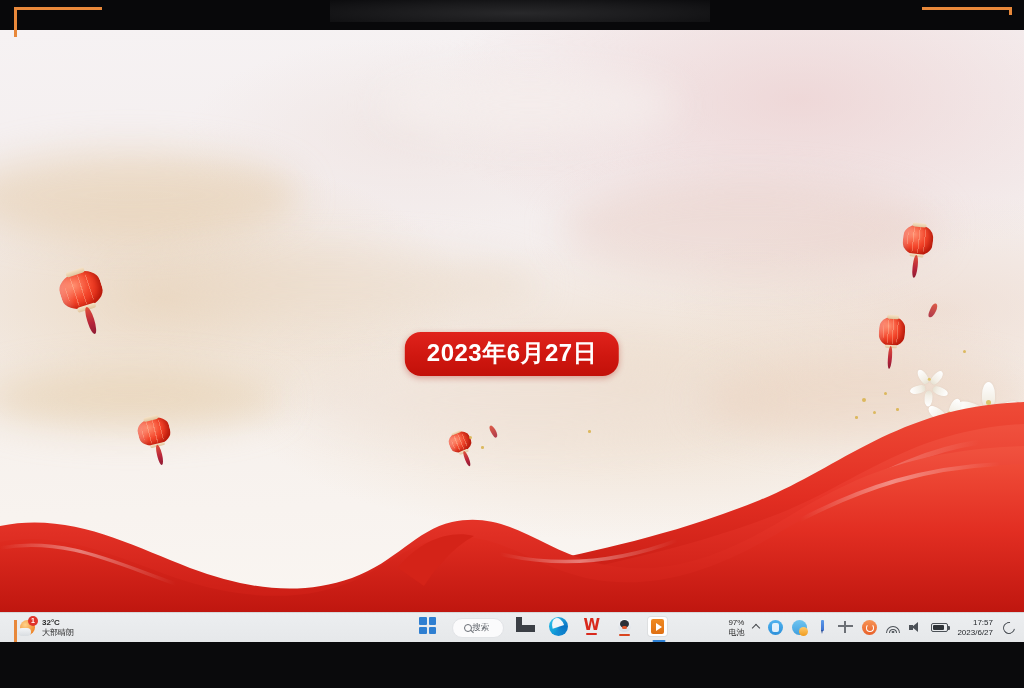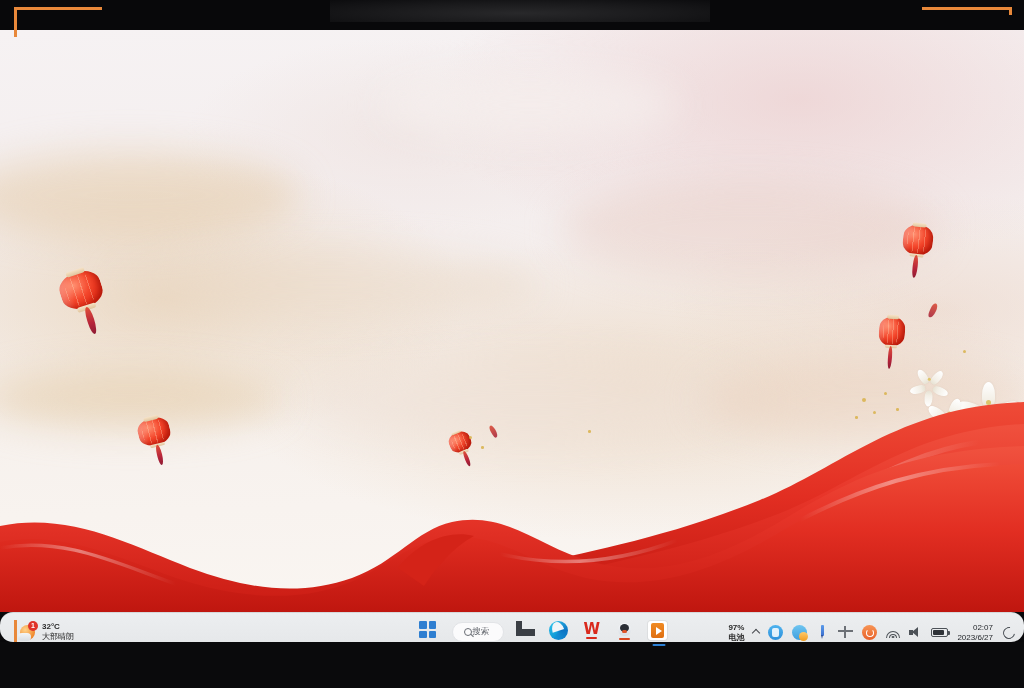--- a/index.html
+++ b/index.html
@@ -113,21 +113,21 @@
   .gold{ position:absolute; border-radius:50%; background:#d8b24a; opacity:.85; pointer-events:none; }
 
   
   .ribbons{ position:absolute; left:0; bottom:0; width:1024px; height:240px; }
 
   
   #taskbar{
     position:absolute; left:0; bottom:46px; width:1024px; height:30px;
     background:linear-gradient(180deg,#eceef0 0%,#e6e8ea 100%);
     border-top:1px solid rgba(0,0,0,.07);
-    display:flex; align-items:flex-end; z-index:30;border-radius:13px;
+    display:flex; align-items:center; z-index:30;
   }
   .tb-left{ display:flex; align-items:center; gap:5px; padding-left:18px; width:360px; }
   .wx-icon{ position:relative; width:19px; height:19px; }
   .wx-sun{ position:absolute; left:2px; top:2px; width:15px;height:15px;border-radius:50%;
     background:radial-gradient(circle at 35% 32%,#ffd38a,#f08a2e 70%,#d96a14); }
   .wx-cloud{ position:absolute; left:0; bottom:1px; width:13px;height:8px;border-radius:7px;
     background:linear-gradient(180deg,#f3f5f7,#d9dde1); }
   .wx-badge{ position:absolute; right:-1px; top:-2px; width:10px;height:10px;border-radius:50%;
     background:#e0342a; color:#fff; font-size:7px; line-height:10px; text-align:center; font-weight:700;}
   .wx-text{ font-size:8px; line-height:10px; color:#2a2a2a; }
@@ -173,21 +173,21 @@
   .ppt-ico{ width:19px;height:19px;border-radius:3px; background:#ffffff;
     display:flex;align-items:center;justify-content:center; position:relative;
     box-shadow:0 0 0 1px rgba(0,0,0,.05); }
   .ppt-ico .sq{ width:13px;height:15px;border-radius:2px;
     background:linear-gradient(180deg,#f08a22,#df6f12); display:flex;align-items:center;justify-content:center; }
   .ppt-ico .tri{ width:0;height:0;border-left:6px solid #fff;border-top:4px solid transparent;border-bottom:4px solid transparent;margin-left:2px;}
   .active-underline{ position:absolute; left:50%; bottom:-4px; transform:translateX(-50%);
     width:13px;height:2px;border-radius:1px;background:#2b7fd4; }
 
   .tb-right{ display:flex; align-items:center; gap:9px; padding-right:10px; }
-  .batt-txt{ font-size:8px; line-height:9.5px; color:#2a2a2a; text-align:center; font-weight:700; }
+  .batt-txt{ font-size:8px; line-height:9.5px; color:#2a2a2a; text-align:center; font-weight:400; }
   .chev{ width:6px;height:6px;border-left:1.3px solid #45484d;border-top:1.3px solid #45484d;
     transform:rotate(45deg); }
   .tray-ico{ width:15px;height:15px;border-radius:50%; position:relative; }
   .t-blue{ background:linear-gradient(180deg,#4fb3ef,#2d90da); }
   .t-blue::after{content:"";position:absolute;inset:3px 4px;border-radius:2px;background:#fff;opacity:.85;}
   .t-cloud{ background:linear-gradient(180deg,#6fc5f0,#3f9fdf); }
   .t-cloud::after{content:"";position:absolute;right:-1px;bottom:-1px;width:9px;height:9px;border-radius:50%;
     background:linear-gradient(180deg,#ffc96b,#f09c1f);}
   .t-pen{ width:13px;height:15px;border-radius:0; background:transparent; }
   .t-pen::before{content:"";position:absolute;left:5px;top:0;width:3px;height:11px;
@@ -323,20 +323,21 @@
     <div class="gold" style="left:862px;top:368px;width:4px;height:4px;"></div>
     <div class="gold" style="left:873px;top:381px;width:3px;height:3px;"></div>
     <div class="gold" style="left:884px;top:362px;width:3px;height:3px;"></div>
     <div class="gold" style="left:855px;top:386px;width:2.5px;height:2.5px;"></div>
     <div class="gold" style="left:896px;top:378px;width:2.5px;height:2.5px;"></div>
     <div class="gold" style="left:469px;top:406px;width:3px;height:3px;"></div>
     <div class="gold" style="left:481px;top:416px;width:2.5px;height:2.5px;"></div>
     <div class="gold" style="left:963px;top:320px;width:3px;height:3px;"></div>
     <div class="gold" style="left:588px;top:400px;width:2.5px;height:2.5px;"></div>
 
+    <div class="date-badge">2023年6月27日</div>
 
     <svg class="ribbons" viewBox="0 0 1024 240" preserveAspectRatio="none">
       <defs>
         <linearGradient id="rg1" x1="0" y1="0" x2="0" y2="1">
           <stop offset="0%" stop-color="#f0523f"></stop>
           <stop offset="38%" stop-color="#e8362a"></stop>
           <stop offset="100%" stop-color="#c81a12"></stop>
         </linearGradient>
         <linearGradient id="rg2" x1="0" y1="0" x2="0" y2="1">
           <stop offset="0%" stop-color="#ef4b37"></stop>
@@ -445,21 +446,21 @@
       <div class="tray-ico t-net"></div>
       <div class="tray-ico t-orange"></div>
       <div class="wifi">
           <i></i>
           <i></i>
           <i></i>
         </div>
       <div class="spk"></div>
       <div class="bat"></div>
       <div class="clock">
-        <div>02:07</div>
+        <div>17:57</div>
         <div>2023/6/27</div>
       </div>
       <div class="bell"></div>
     </div>
   </div>
 
   <div id="bottom-strip"></div>
 </div>
 
 </body></html>

